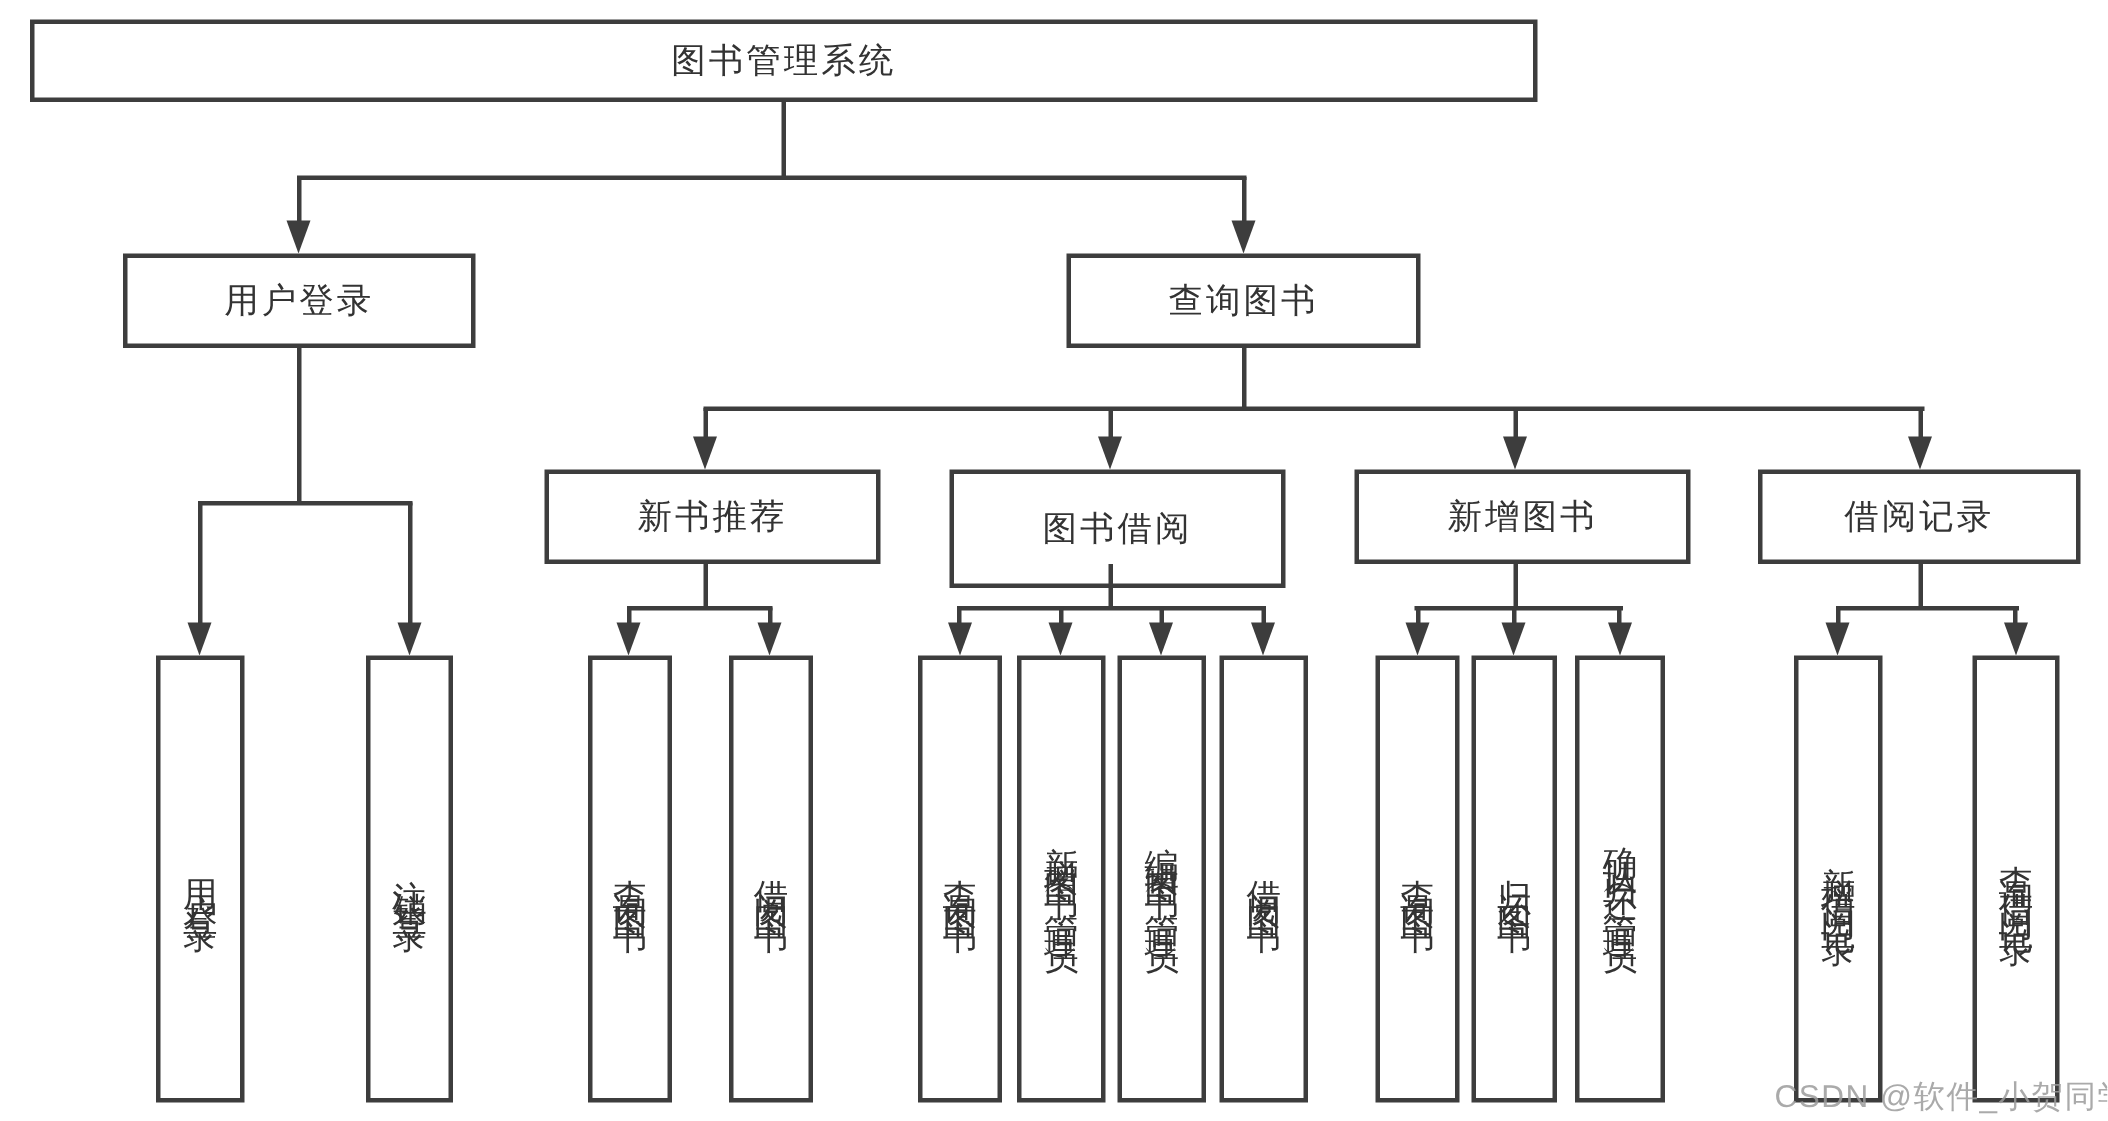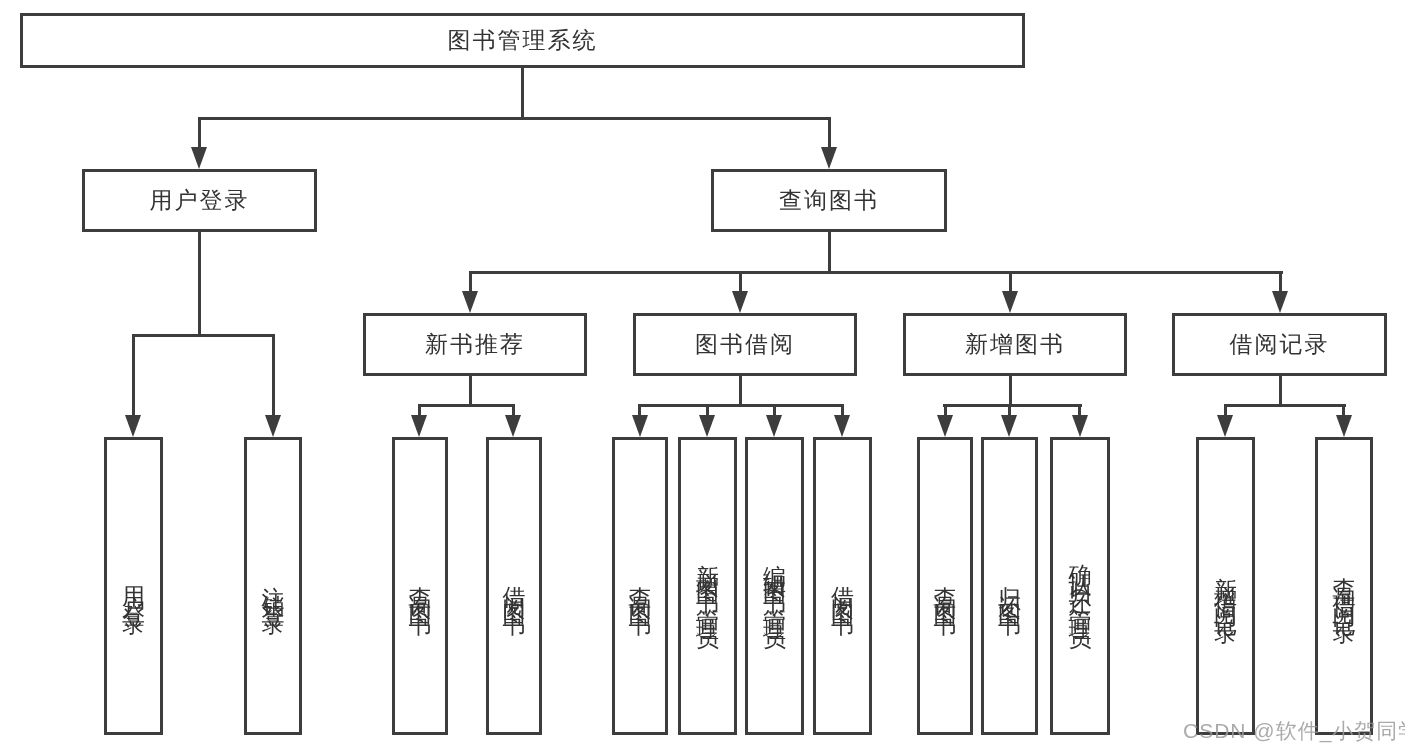--- a/index.html
+++ b/index.html
@@ -59,21 +59,21 @@
   <div class="lv" style="left:739px;top:272px;height:20px;"></div>
   <div class="arr" style="left:732px;top:291px;"></div>
   <div class="lv" style="left:1009px;top:272px;height:20px;"></div>
   <div class="arr" style="left:1002px;top:291px;"></div>
   <div class="lv" style="left:1279px;top:272px;height:20px;"></div>
   <div class="arr" style="left:1272px;top:291px;"></div>
 
   <div class="node" style="left:363px;top:313px;width:224px;height:63px;">
     <span class="label">新书推荐</span>
   </div>
-  <div class="node" style="left:633px;top:313px;width:224px;height:63px;">
+  <div class="node" style="left:633px;top:313px;width:224px;height:79px;">
     <span class="label">图书借阅</span>
   </div>
   <div class="node" style="left:903px;top:313px;width:224px;height:63px;">
     <span class="label">新增图书</span>
   </div>
   <div class="node" style="left:1172px;top:313px;width:215px;height:63px;">
     <span class="label">借阅记录</span>
   </div>
 
   <div class="lv" style="left:469px;top:376px;height:29px;"></div>

